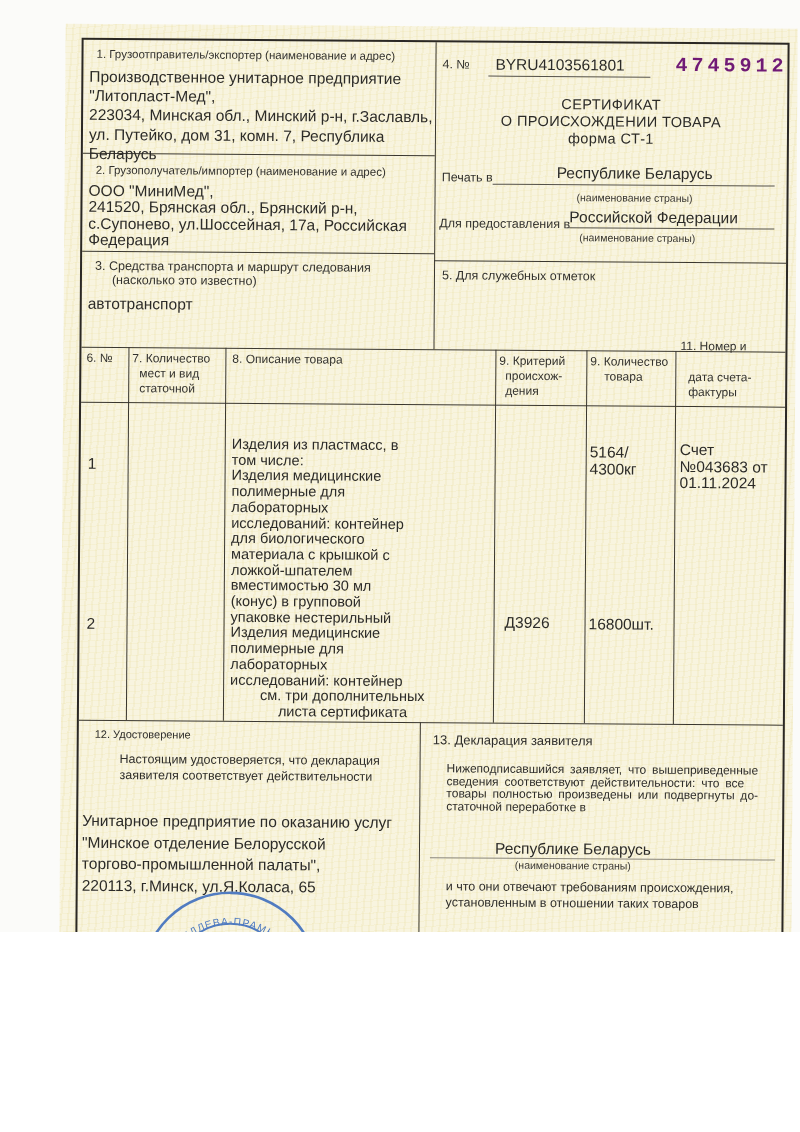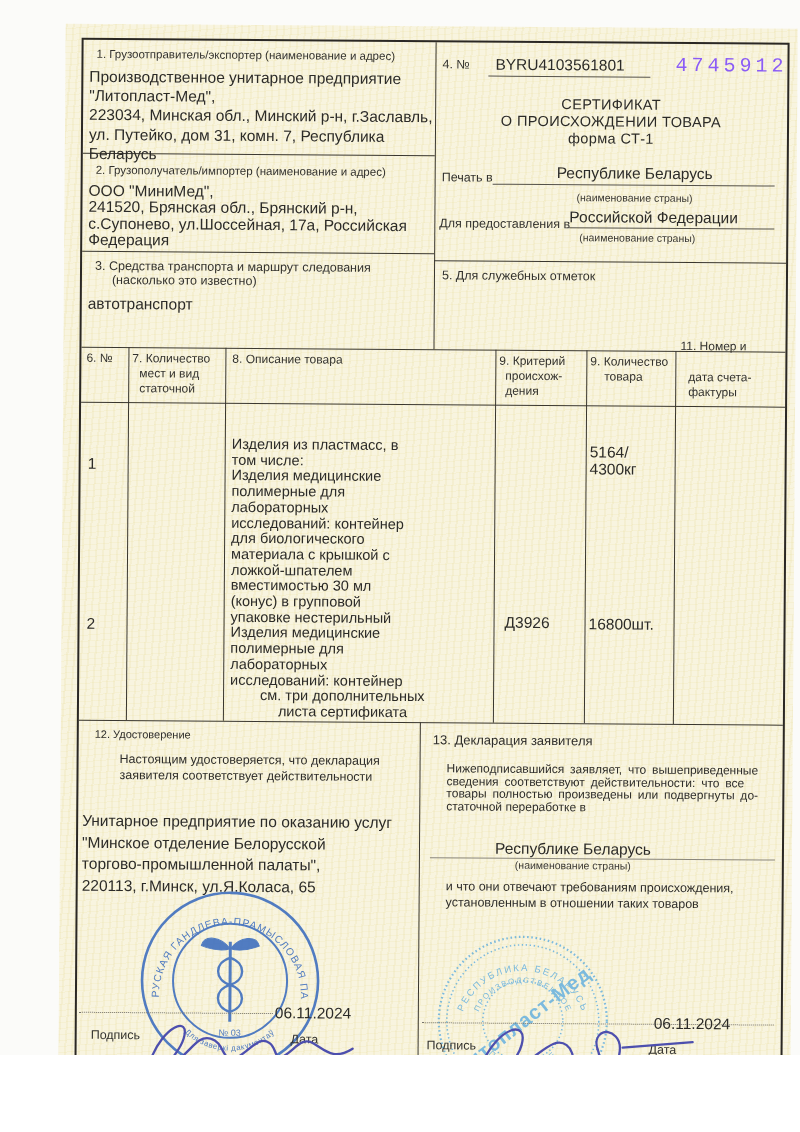--- a/index.html
+++ b/index.html
@@ -1,17 +1,17 @@
 <!DOCTYPE html>
 <html><head>
 <meta charset="utf-8">
 <style>
   html,body { margin:0; padding:0; }
   .page {
-    position:relative; width:800px; height:1055px; overflow:hidden;
+    position:relative; width:800px; height:932px; overflow:hidden;
     background:#fbfbf9;
     font-family:"Liberation Sans", sans-serif;
     color:#2e2d2a;
   }
   .scan { position:absolute; inset:0; transform:rotate(0.4deg); transform-origin:400px 560px; }
   .paper {
     position:absolute; left:62px; top:26px; width:732px; height:1086px;
     background:
       repeating-linear-gradient(94deg, rgba(222,206,122,.14) 0 2px, rgba(255,255,255,0) 2px 7px),
       repeating-linear-gradient(-5deg, rgba(236,226,164,.22) 0 1px, rgba(255,255,255,0) 1px 6px),
@@ -20,21 +20,21 @@
   .doc { position:absolute; left:78px; top:40px; width:704px; height:1048px; border:2.5px solid #2b2824; }
   .hl { position:absolute; background:#3a372f; height:1.4px; }
   .vl { position:absolute; background:#3a372f; width:1.4px; }
   .t  { position:absolute; white-space:nowrap; line-height:1.15; }
   .lbl  { font-size:11.5px; color:#33322e; }
   .lbl2 { font-size:12.5px; color:#33322e; }
   .main { font-size:15.5px; color:#2c2b28; }
   .main14 { font-size:14.5px; color:#2c2b28; }
   .hdr { font-size:12px; color:#33322e; }
   .small { font-size:10.5px; color:#3a3833; }
-  .serial { font-family:"Liberation Mono", monospace; font-size:20px; font-weight:normal; letter-spacing:4px; color:#8b5cf6; }
+  .serial { font-family:"Liberation Mono", monospace; font-size:20px; font-weight:bold; letter-spacing:4px; color:#701a75; }
   .title { font-size:14.5px; letter-spacing:.4px; color:#2c2b28; }
   .underl { position:absolute; background:#55524a; height:1px; }
   .dotl { position:absolute; border-top:1.6px dotted #77746b; }
   .lines div { line-height:19.2px; }
   .lines16 div { line-height:15.7px; }
   .ind1 { padding-left:30px; }
   .ind2 { padding-left:48px; }
   .ws { word-spacing:2.5px; }
   .footerprint { position:absolute; left:658px; top:1103px; font-size:6.5px; color:#8d897c; letter-spacing:.3px; }
   svg { position:absolute; overflow:visible; }
@@ -142,20 +142,25 @@
       <div class="ind1">см. три дополнительных</div>
       <div class="ind2">листа сертификата</div>
     </div>
 
     <div class="t main" style="left:425px;top:571px">Д3926</div>
 
     <div class="t main" style="left:509px;top:400px">5164/</div>
     <div class="t main" style="left:509px;top:417px">4300кг</div>
     <div class="t main" style="left:509px;top:572px">16800шт.</div>
 
+    <div class="t main lines16" style="left:599px;top:398px">
+      <div style="line-height:16.5px">Счет</div>
+      <div style="line-height:16.5px">№043683 от</div>
+      <div style="line-height:16.5px">01.11.2024</div>
+    </div>
 
     <div class="t" style="left:16px;top:688px;font-size:11px">12. Удостоверение</div>
     <div class="t" style="left:41px;top:712px;font-size:12.5px">Настоящим удостоверяется, что декларация</div>
     <div class="t" style="left:41px;top:728px;font-size:12.5px">заявителя соответствует действительности</div>
     <div class="t main" style="left:4px;top:772px">Унитарное предприятие по оказанию услуг</div>
     <div class="t main" style="left:4px;top:794px">"Минское отделение Белорусской</div>
     <div class="t main" style="left:4px;top:815px">торгово-промышленной палаты",</div>
     <div class="t main" style="left:4px;top:837px">220113, г.Минск, ул.Я.Коласа, 65</div>
 
     <svg style="left:58px;top:845px;opacity:.88" width="190" height="190" viewBox="0 0 190 190">

